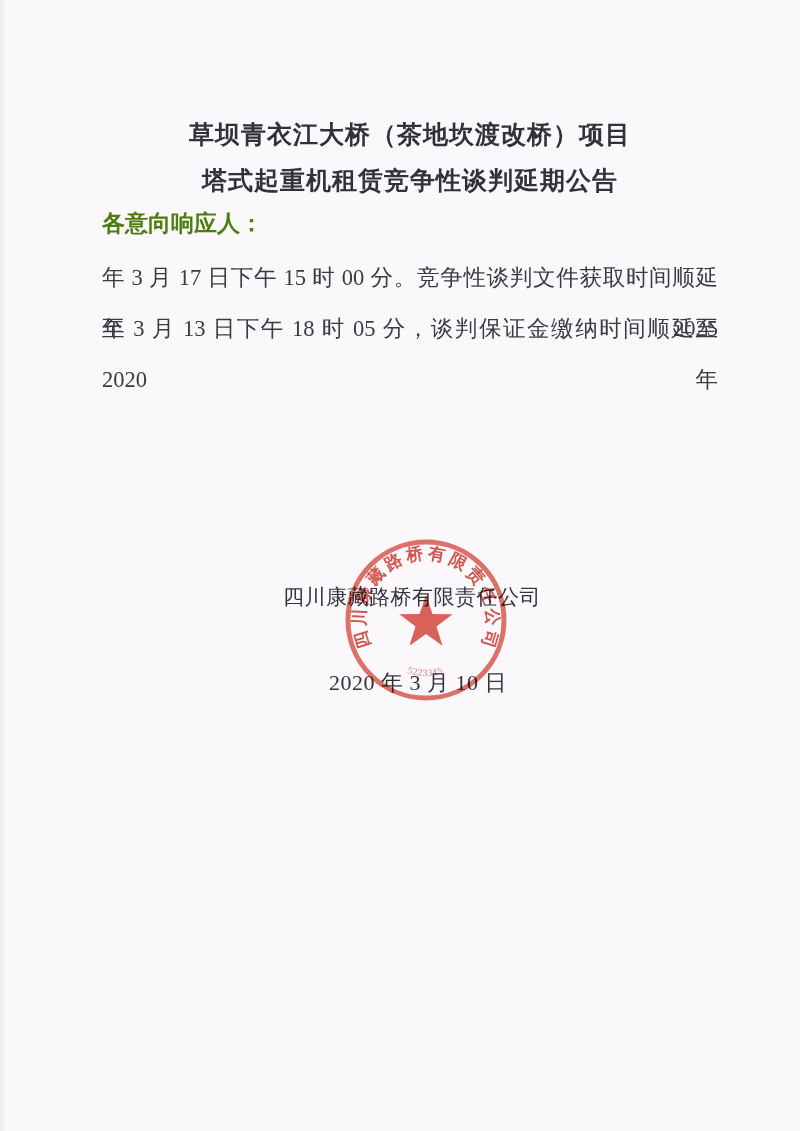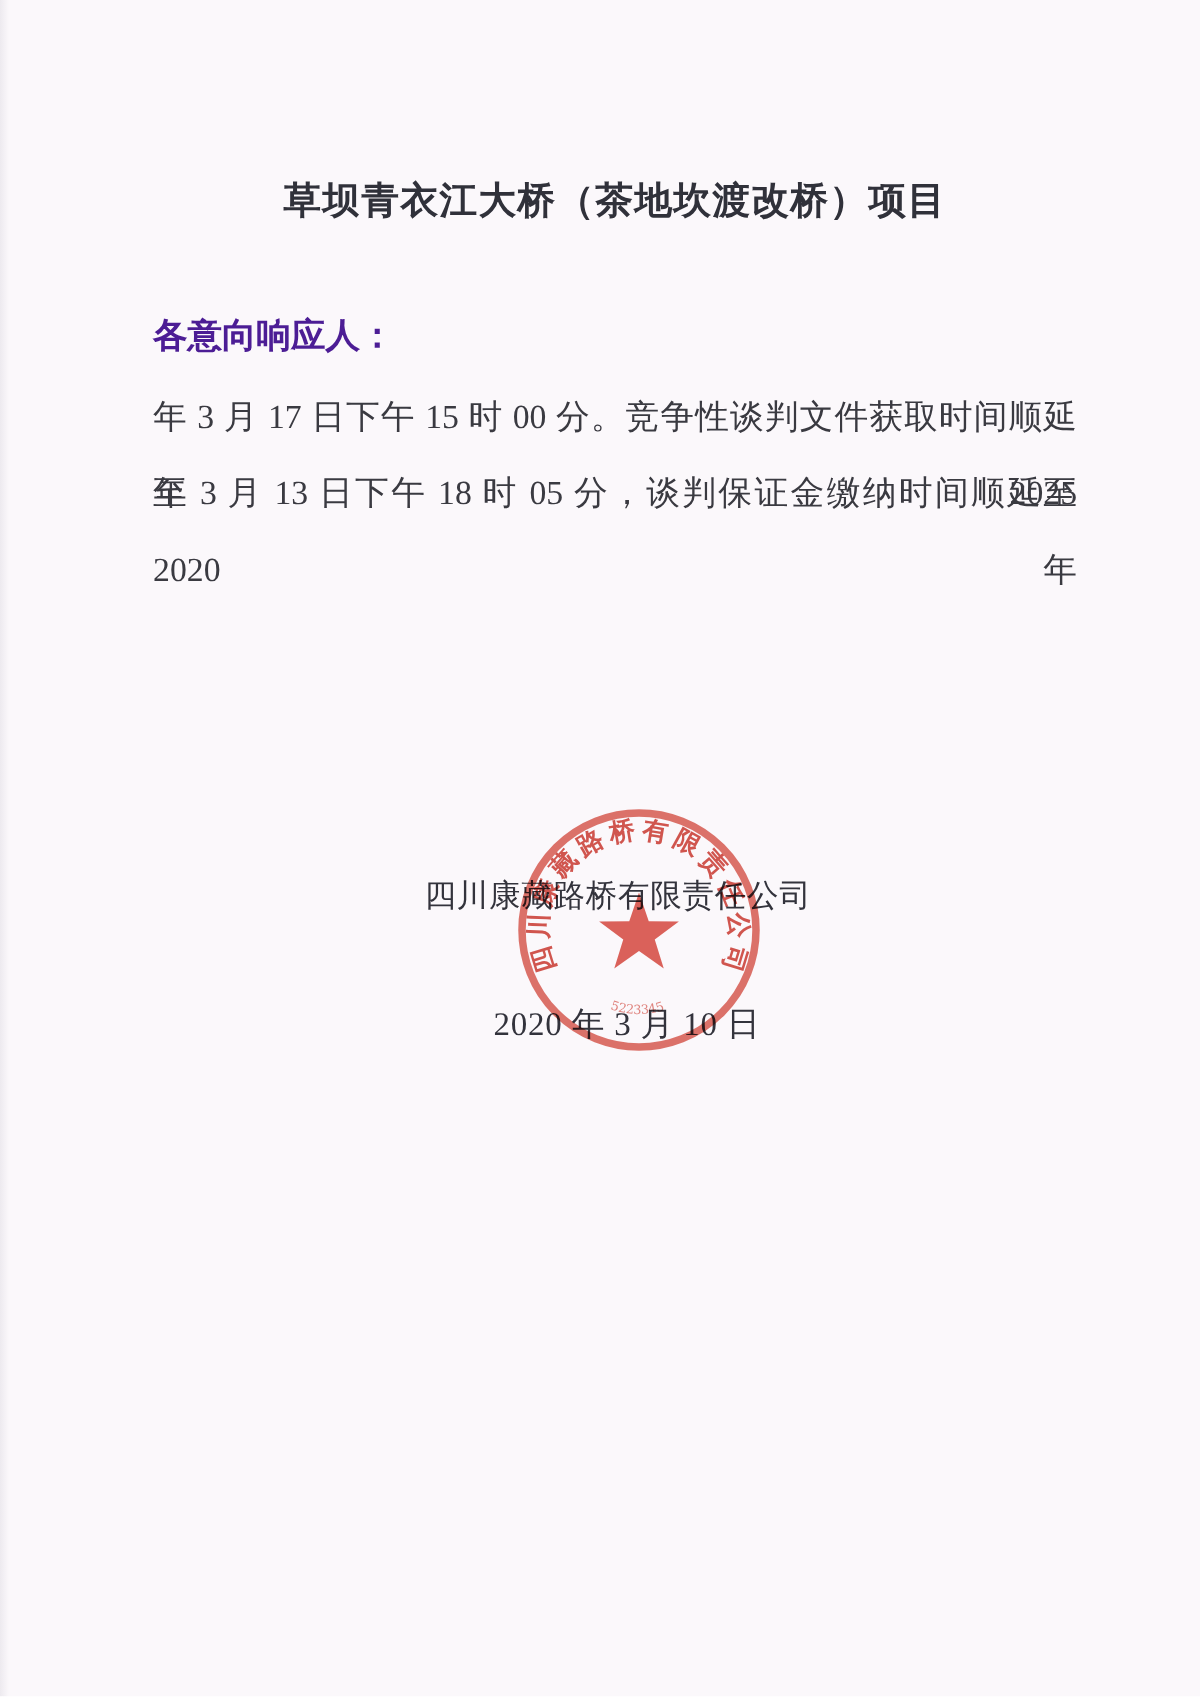--- a/index.html
+++ b/index.html
@@ -18,21 +18,21 @@
   }
   .title{
     position:absolute;left:102px;width:616px;margin:0;
     text-align:center;font-size:25px;font-weight:bold;
     color:#30313a;letter-spacing:1px;line-height:34px;
   }
   .title-1{top:118px;text-align:center;}
   .title-2{top:164px;}
   .salutation{
     position:absolute;left:102px;top:208px;
-    font-size:23px;font-weight:bold;color:#4c1d95;
+    font-size:23px;font-weight:bold;color:#4d7c0f;
   }
   .para{position:absolute;left:102px;top:252px;width:616px;}
   .bline{
     height:51px;line-height:51px;font-size:22.5px;
     text-align:justify;text-align-last:justify;
     color:#3a3a41;white-space:normal;
   }
   .bline.indent{text-indent:13px;}
   .bline.last{text-align-last:left;}
   .company{
@@ -58,20 +58,21 @@
     font-size:8.5px;fill:#d4453a;opacity:0.7;letter-spacing:1px;
   }
 </style>
 </head>
 <body>
 
 <div class="page">
 
   <h1 class="title title-1">草坝青衣江大桥（茶地坎渡改桥）项目</h1>
 
+  <h1 class="title title-2">塔式起重机租赁竞争性谈判延期公告</h1>
 
   <div class="salutation">各意向响应人：</div>
 
   <div class="para">
     <div class="bline">年 3 月 17 日下午 15 时 00 分。竞争性谈判文件获取时间顺延至 2025</div>
     <div class="bline">年 3 月 13 日下午 18 时 05 分，谈判保证金缴纳时间顺延至 2020 年</div>
   </div>
 
   <div class="company">四川康藏路桥有限责任公司</div>
 

